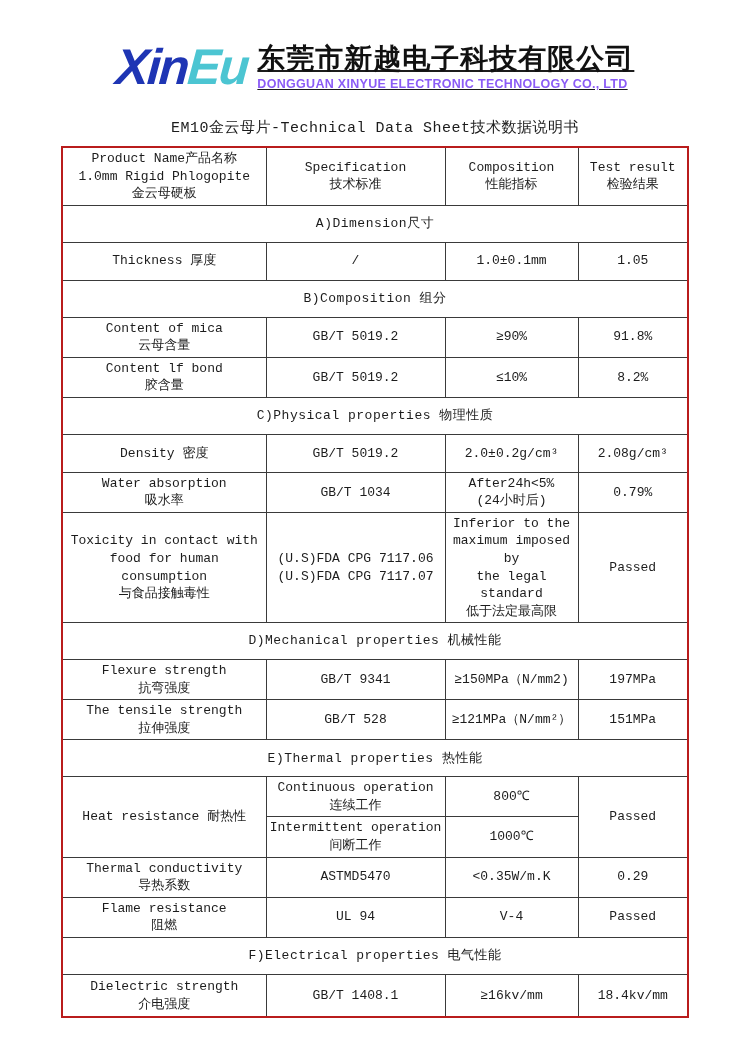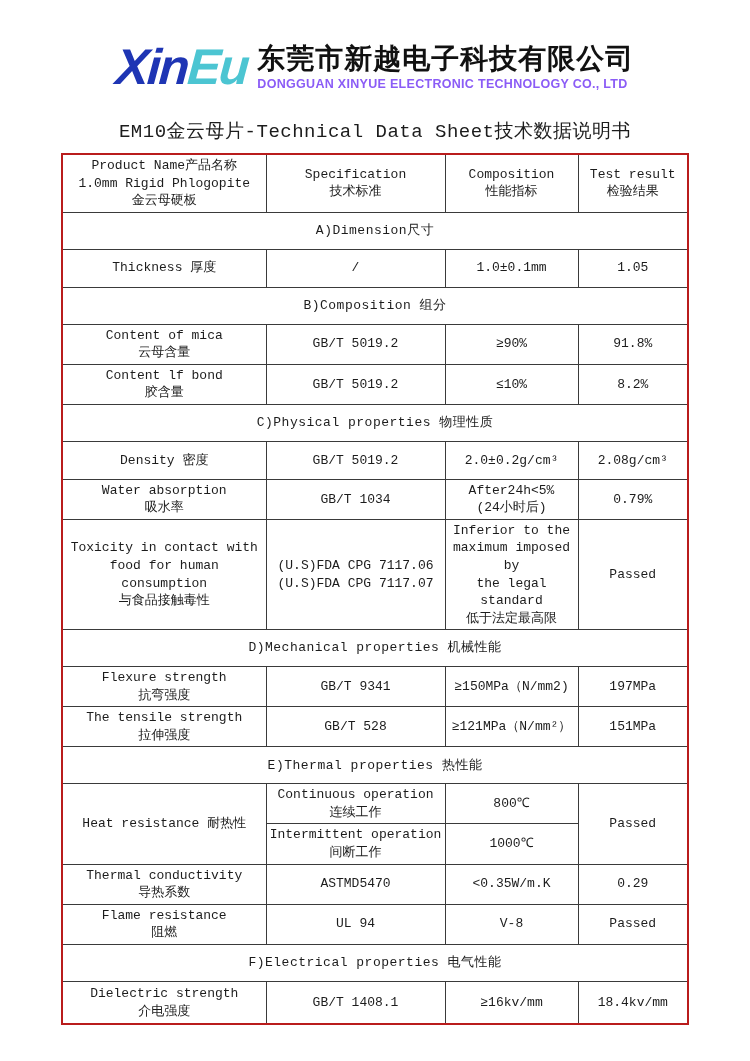--- a/index.html
+++ b/index.html
@@ -26,21 +26,21 @@
     font-style: italic;
     font-weight: bold;
     font-size: 50px;
     letter-spacing: -2px;
     line-height: 1;
     white-space: nowrap;
     transform: skewX(-4deg);
   }
   .brand .xin { color: #1e35b4; }
   .brand .eu  { color: #4cc5d2; }
-  .company { text-align: left; }
+  .company { text-align: left; text-decoration: underline; }
   .company-cn {
     font-family: "Liberation Sans", sans-serif;
     font-weight: bold;
     font-size: 28px;
     line-height: 1.15;
     color: #111111;
     letter-spacing: 1px;
     white-space: nowrap;
   }
   .company-en {
@@ -49,21 +49,21 @@
     font-size: 12.5px;
     color: #8b5cf6;
     letter-spacing: 0.3px;
     margin-top: 2px;
     white-space: nowrap;
   }
 
   
   .doc-title {
     text-align: center;
-    font-size: 19px;
+    font-size: 15px;
     margin-top: 26px;
     color: #1c1c1c;
     letter-spacing: 0.5px;
   }
 
   
   table.sheet {
     width: 626px;
     margin: 9px auto 0 auto;
     border-collapse: collapse;
@@ -234,21 +234,21 @@
 导热系数</td>
     <td>ASTMD5470</td>
     <td>&lt;0.35W/m.K</td>
     <td>0.29</td>
   </tr>
 
   <tr class="h-std">
     <td>Flame resistance
 阻燃</td>
     <td>UL 94</td>
-    <td>V-8</td>
+    <td>V-4</td>
     <td>Passed</td>
   </tr>
 
   <tr class="h-section">
     <td class="section" colspan="4">F)Electrical properties 电气性能</td>
   </tr>
 
   <tr class="h-last">
     <td>Dielectric strength
 介电强度</td>

